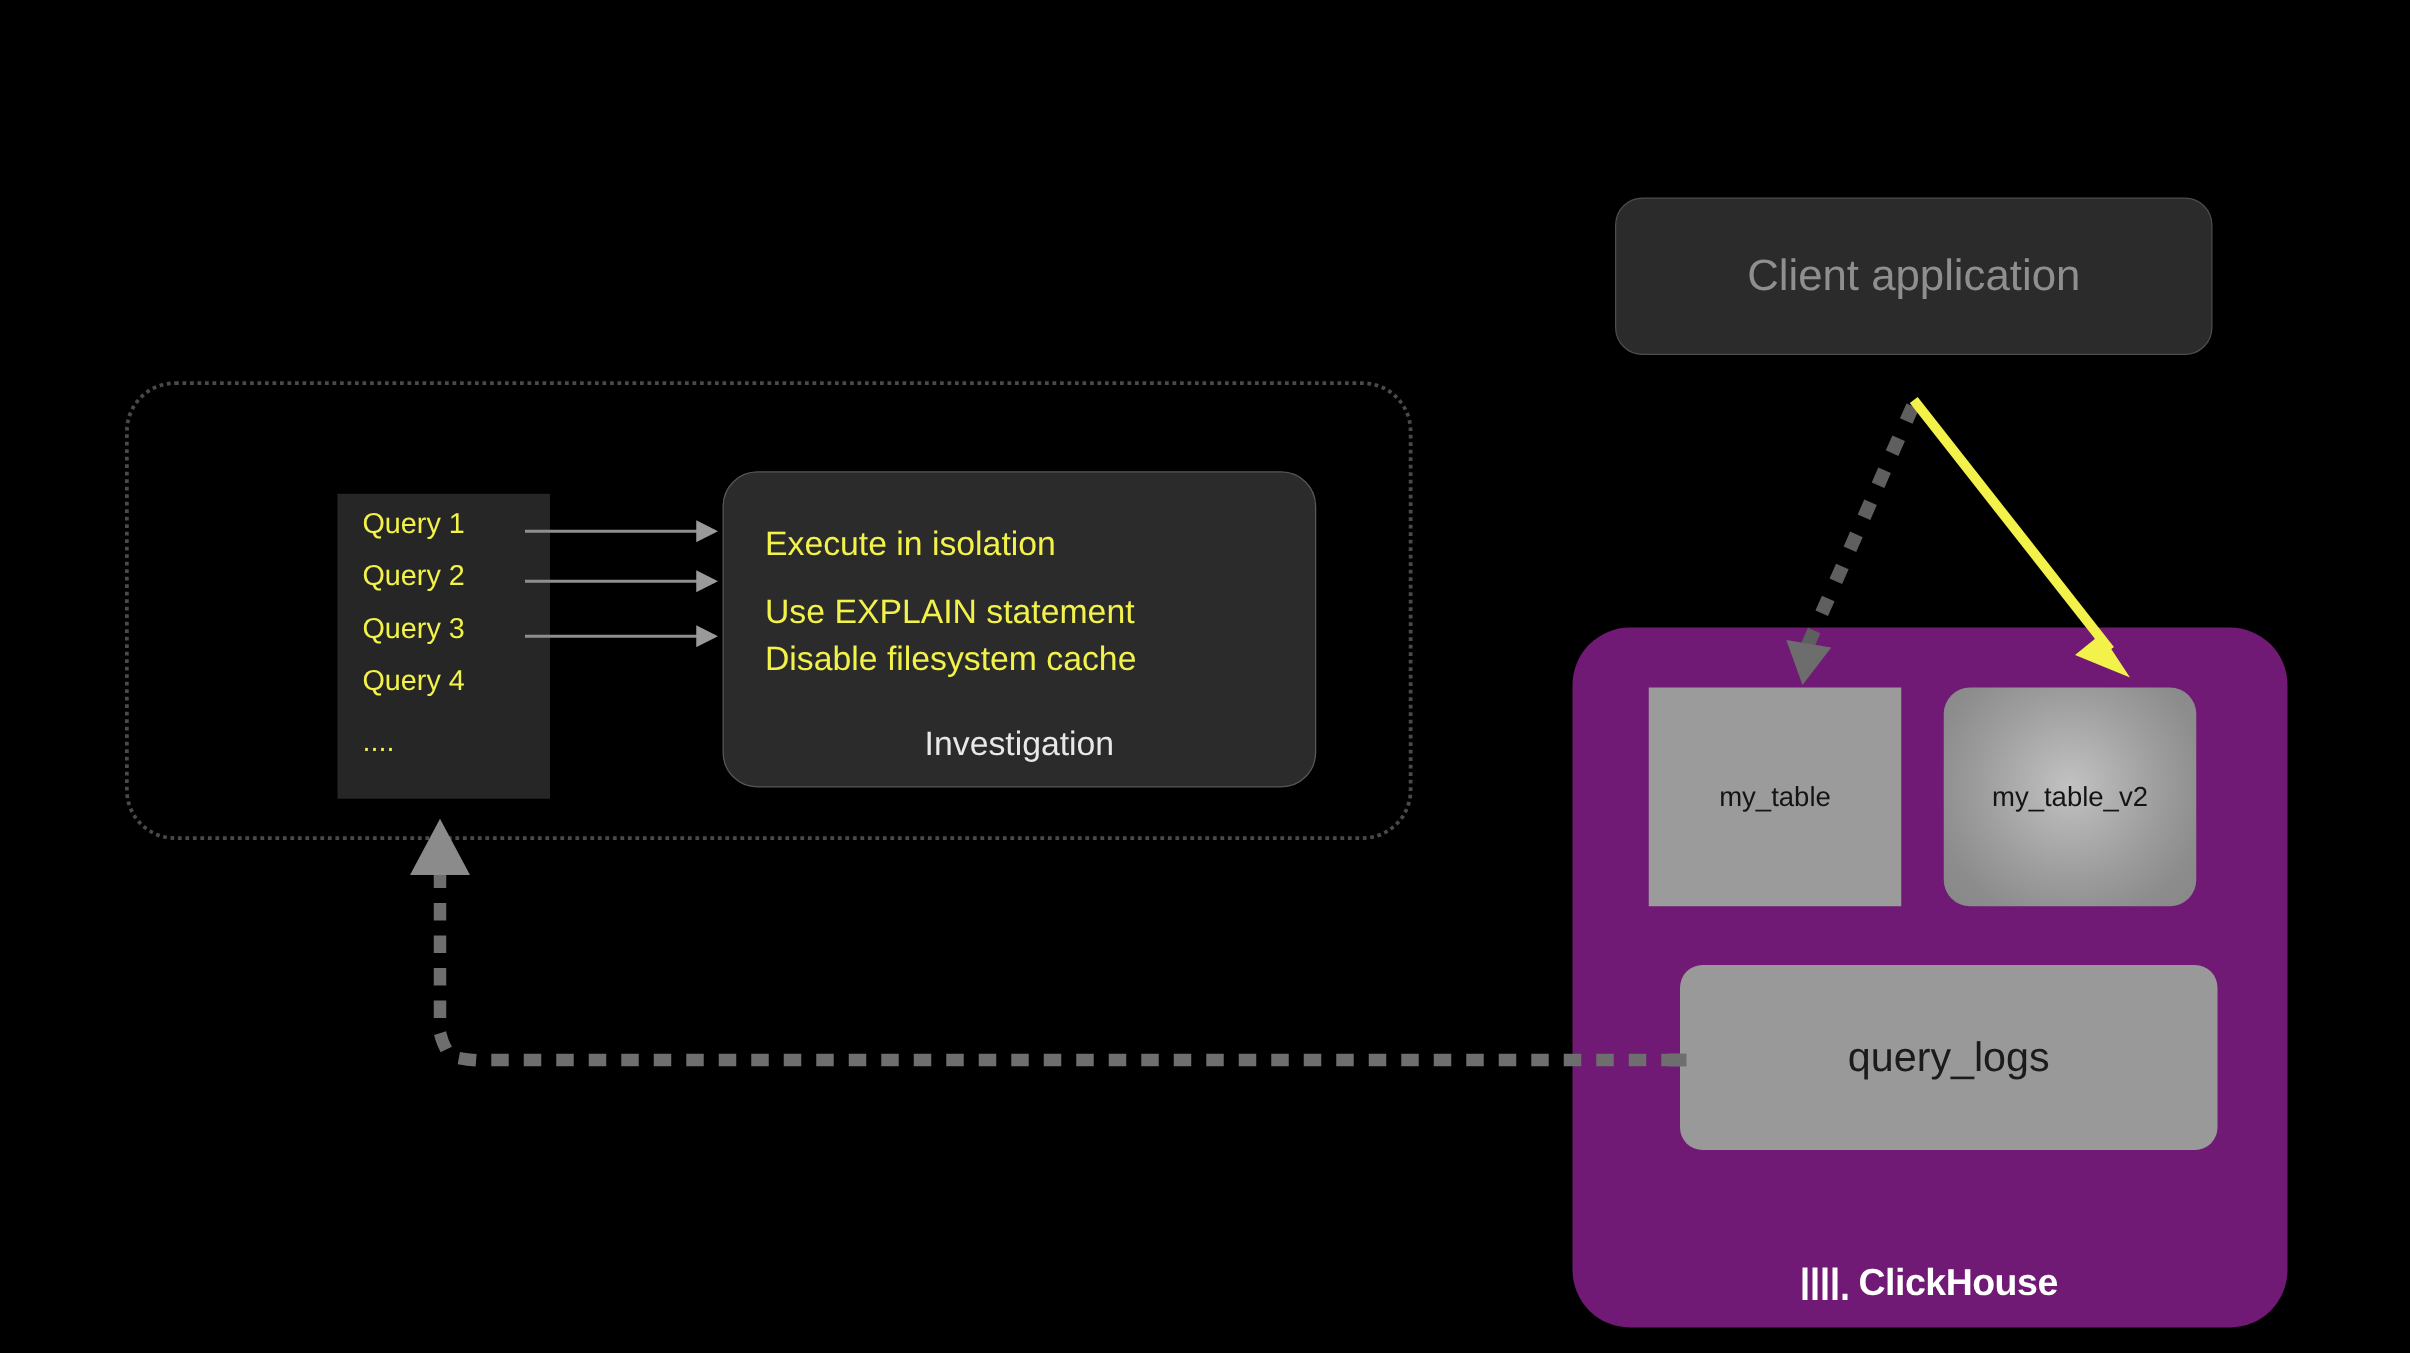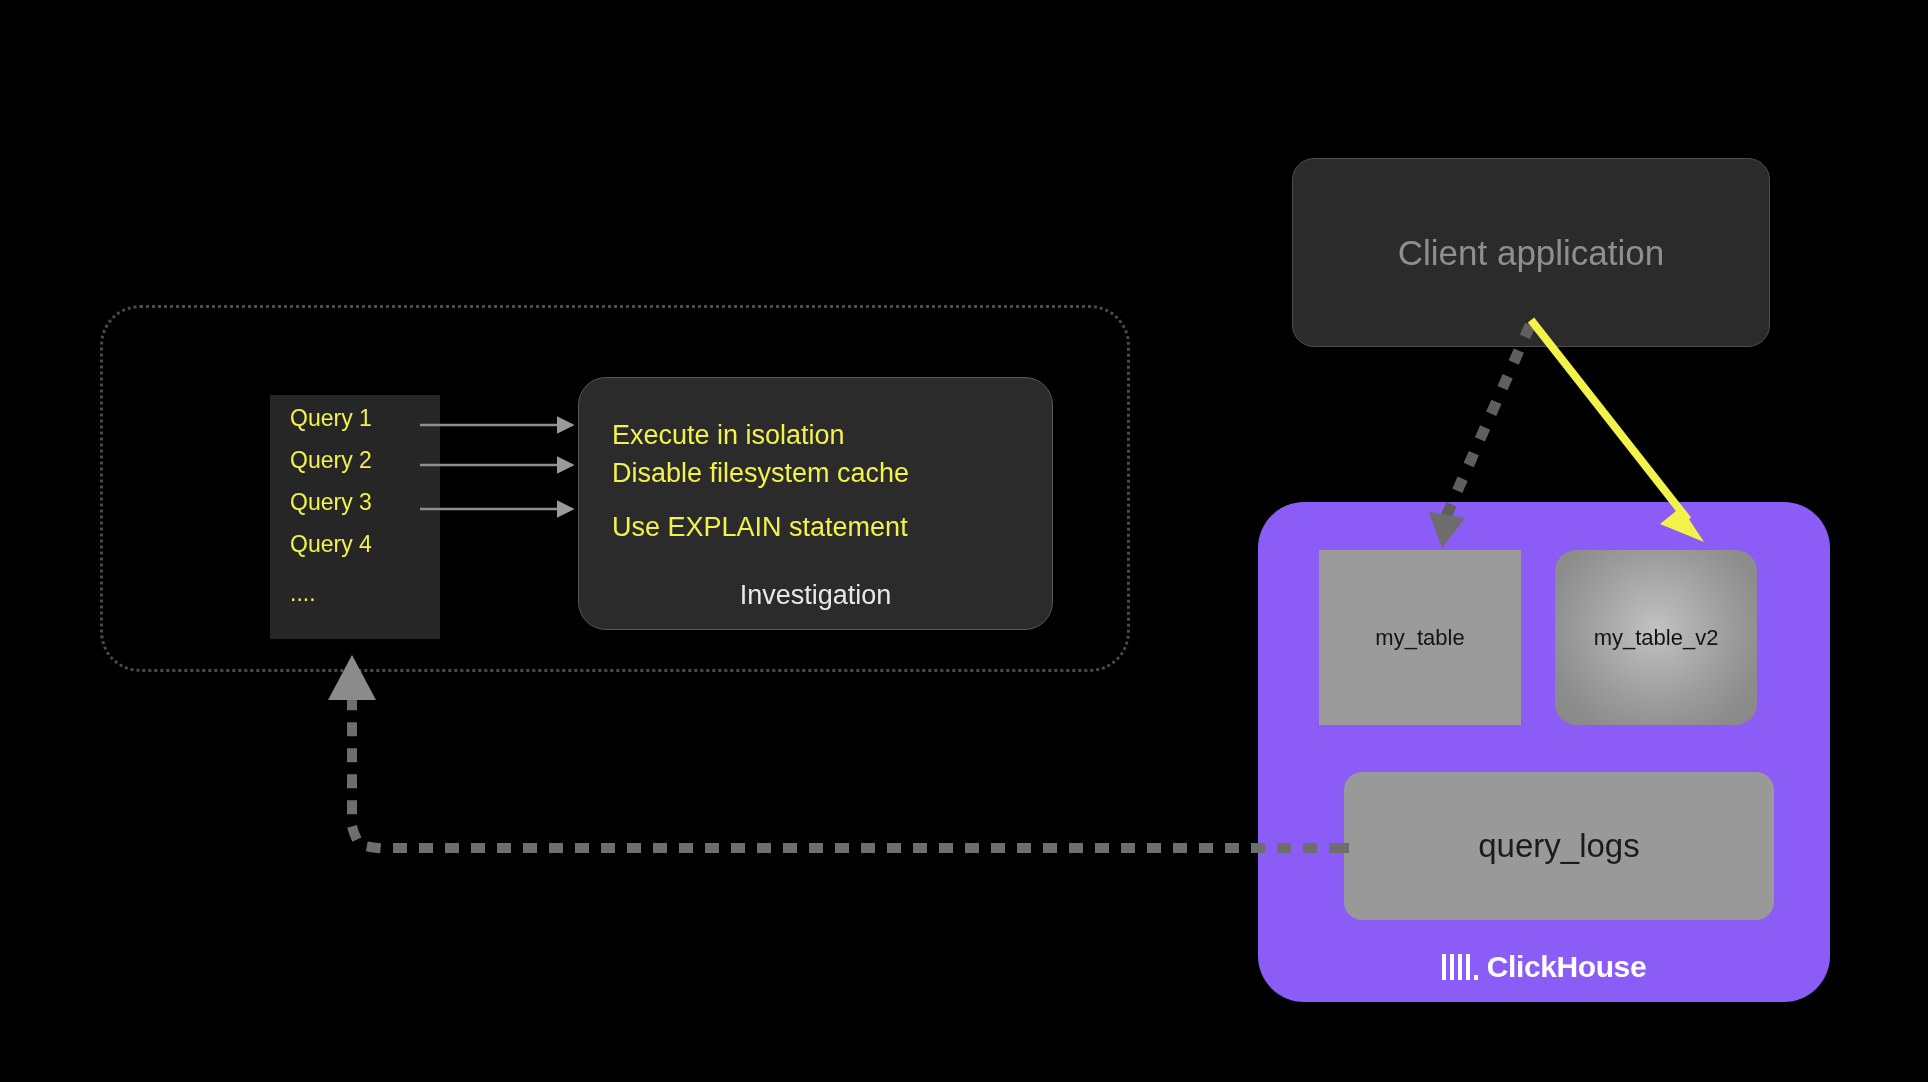--- a/index.html
+++ b/index.html
@@ -85,42 +85,42 @@
     color: #e8e8e8;
     font-size: 27px;
   }
 
   
   .client-app {
     position: absolute;
     left: 1292px;
     top: 158px;
     width: 478px;
-    height: 189px;
+    height: 126px;
     background: #2b2b2b;
     border: 1px solid #4e4e4e;
     border-radius: 22px;
     box-sizing: border-box;
     display: flex;
     align-items: center;
     justify-content: center;
   }
   .client-app-label {
     color: #8f8f8f;
     font-size: 35px;
   }
 
   
   .ch-panel {
     position: absolute;
     left: 1258px;
     top: 502px;
     width: 572px;
-    height: 500px;
-    background: #8b5cf6;
+    height: 560px;
+    background: #701a75;
     border-radius: 46px;
     box-sizing: border-box;
   }
   .table-box {
     position: absolute;
     width: 202px;
     height: 175px;
     display: flex;
     align-items: center;
     justify-content: center;
@@ -205,22 +205,22 @@
     <div class="query-item">Query 1</div>
     <div class="query-item">Query 2</div>
     <div class="query-item">Query 3</div>
     <div class="query-item">Query 4</div>
     <div class="query-item ellipsis">....</div>
   </div>
 
   <div class="investigation">
     <div class="inv-lines">
       <div class="inv-line">Execute in isolation</div>
+      <div class="inv-line gap">Use EXPLAIN statement</div>
       <div class="inv-line">Disable filesystem cache</div>
-      <div class="inv-line gap">Use EXPLAIN statement</div>
     </div>
     <div class="inv-caption">Investigation</div>
   </div>
 
   <div class="client-app">
     <span class="client-app-label">Client application</span>
   </div>
 
   <div class="ch-panel">
     <div class="table-box plain" id="tbl-my-table">

